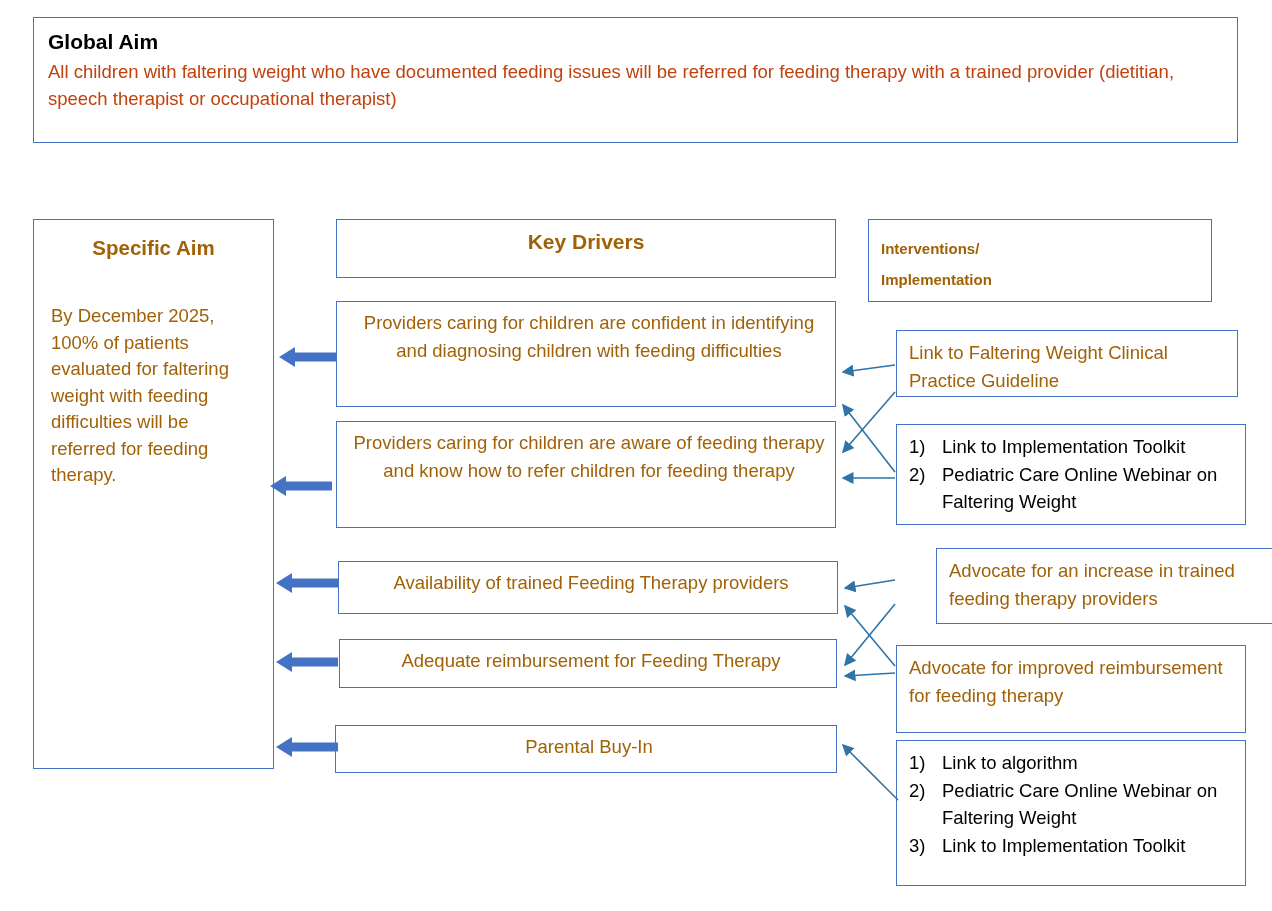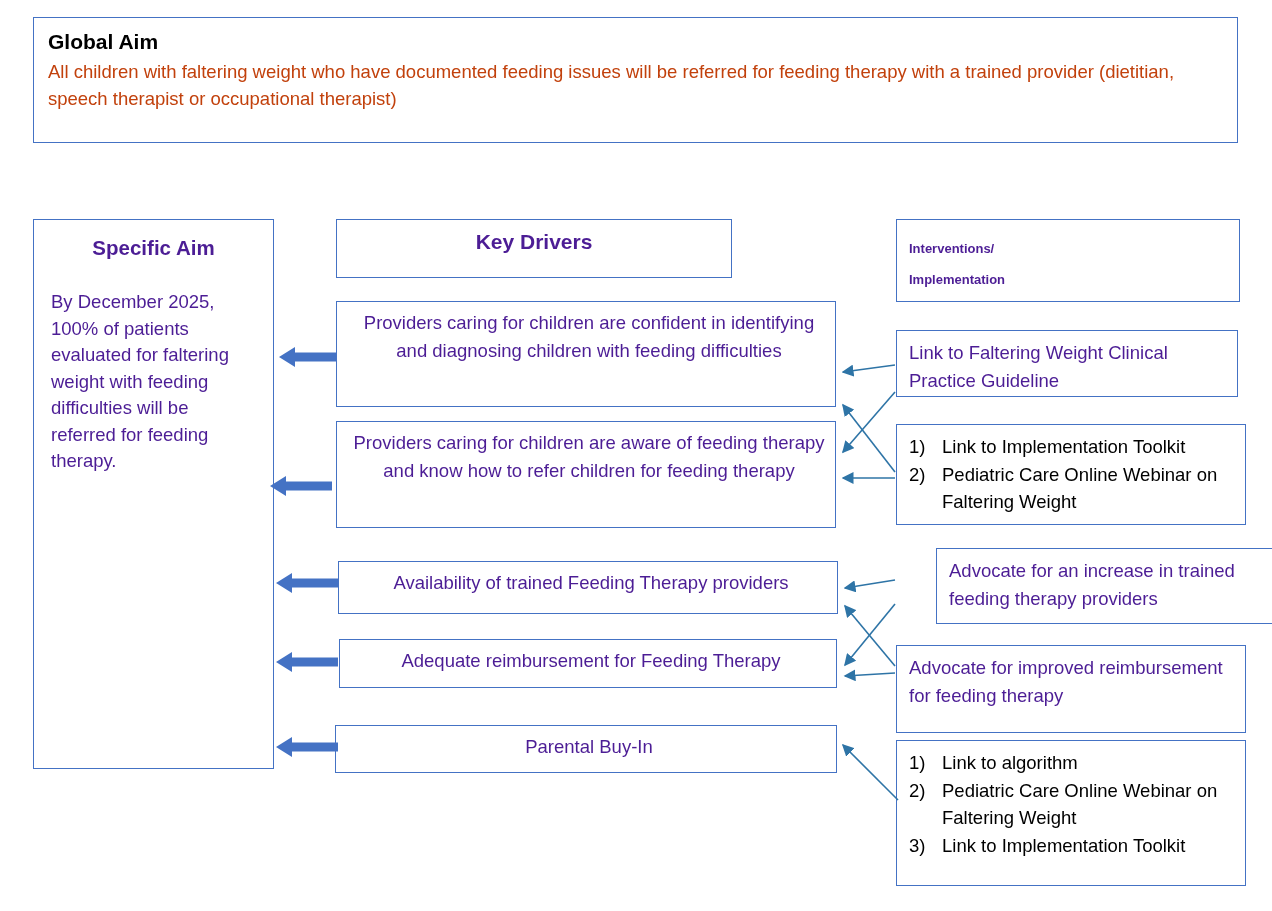--- a/index.html
+++ b/index.html
@@ -22,21 +22,21 @@
   
   .box {
     position: absolute;
     box-sizing: border-box;
     border: 1px solid #4472C4;
     background: #ffffff;
     overflow: hidden;
   }
   .box .txt {
     display: block;
-    color: #4c1d95;
+    color: #a16207;
   }
 
   
   #global-aim {
     left: 33px;
     top: 17px;
     width: 1205px;
     height: 126px;
     padding: 10px 14px 0 14px;
   }
@@ -68,42 +68,42 @@
   #specific-aim-box .sa-title {
     font-size: 20.5px;
     font-weight: bold;
     text-align: center;
     line-height: 27px;
   }
   #specific-aim-box .sa-body {
     font-size: 18.5px;
     line-height: 26.5px;
     text-align: left;
-    margin-top: 28px;
+    margin-top: 42px;
   }
 
   #key-drivers-header {
     left: 336px;
     top: 219px;
-    width: 396px;
+    width: 500px;
     height: 59px;
     padding-top: 8px;
     text-align: center;
     font-size: 21px;
     line-height: 28px;
   }
 
   #interventions-header {
-    left: 896px;
+    left: 868px;
     top: 219px;
     width: 344px;
     height: 83px;
     padding: 13px 0 0 12px;
     text-align: left;
-    font-size: 13px;
+    font-size: 15px;
     line-height: 31px;
   }
 
   
   .driver {
     text-align: center;
     font-size: 18.5px;
     line-height: 27.5px;
     padding: 7px 10px 0 16px;
   }

